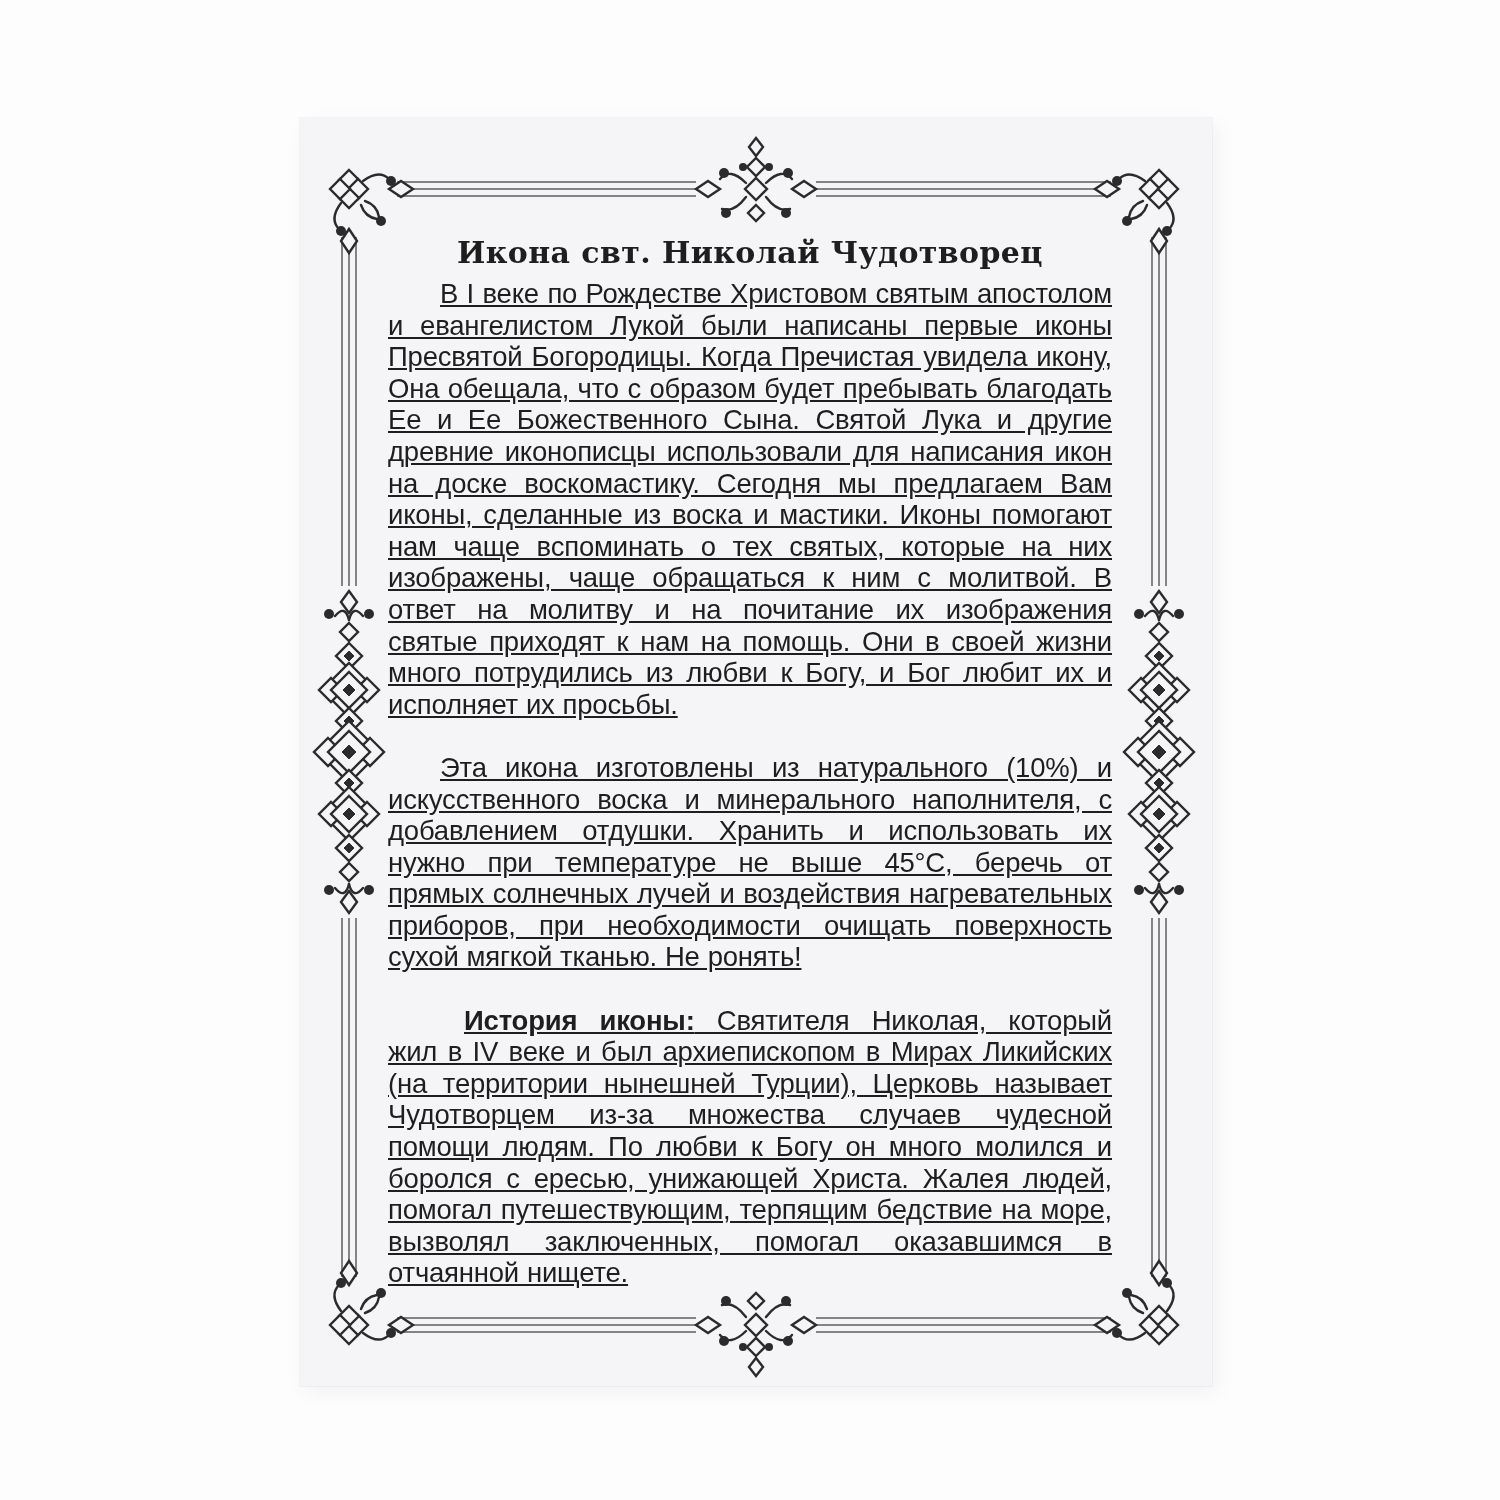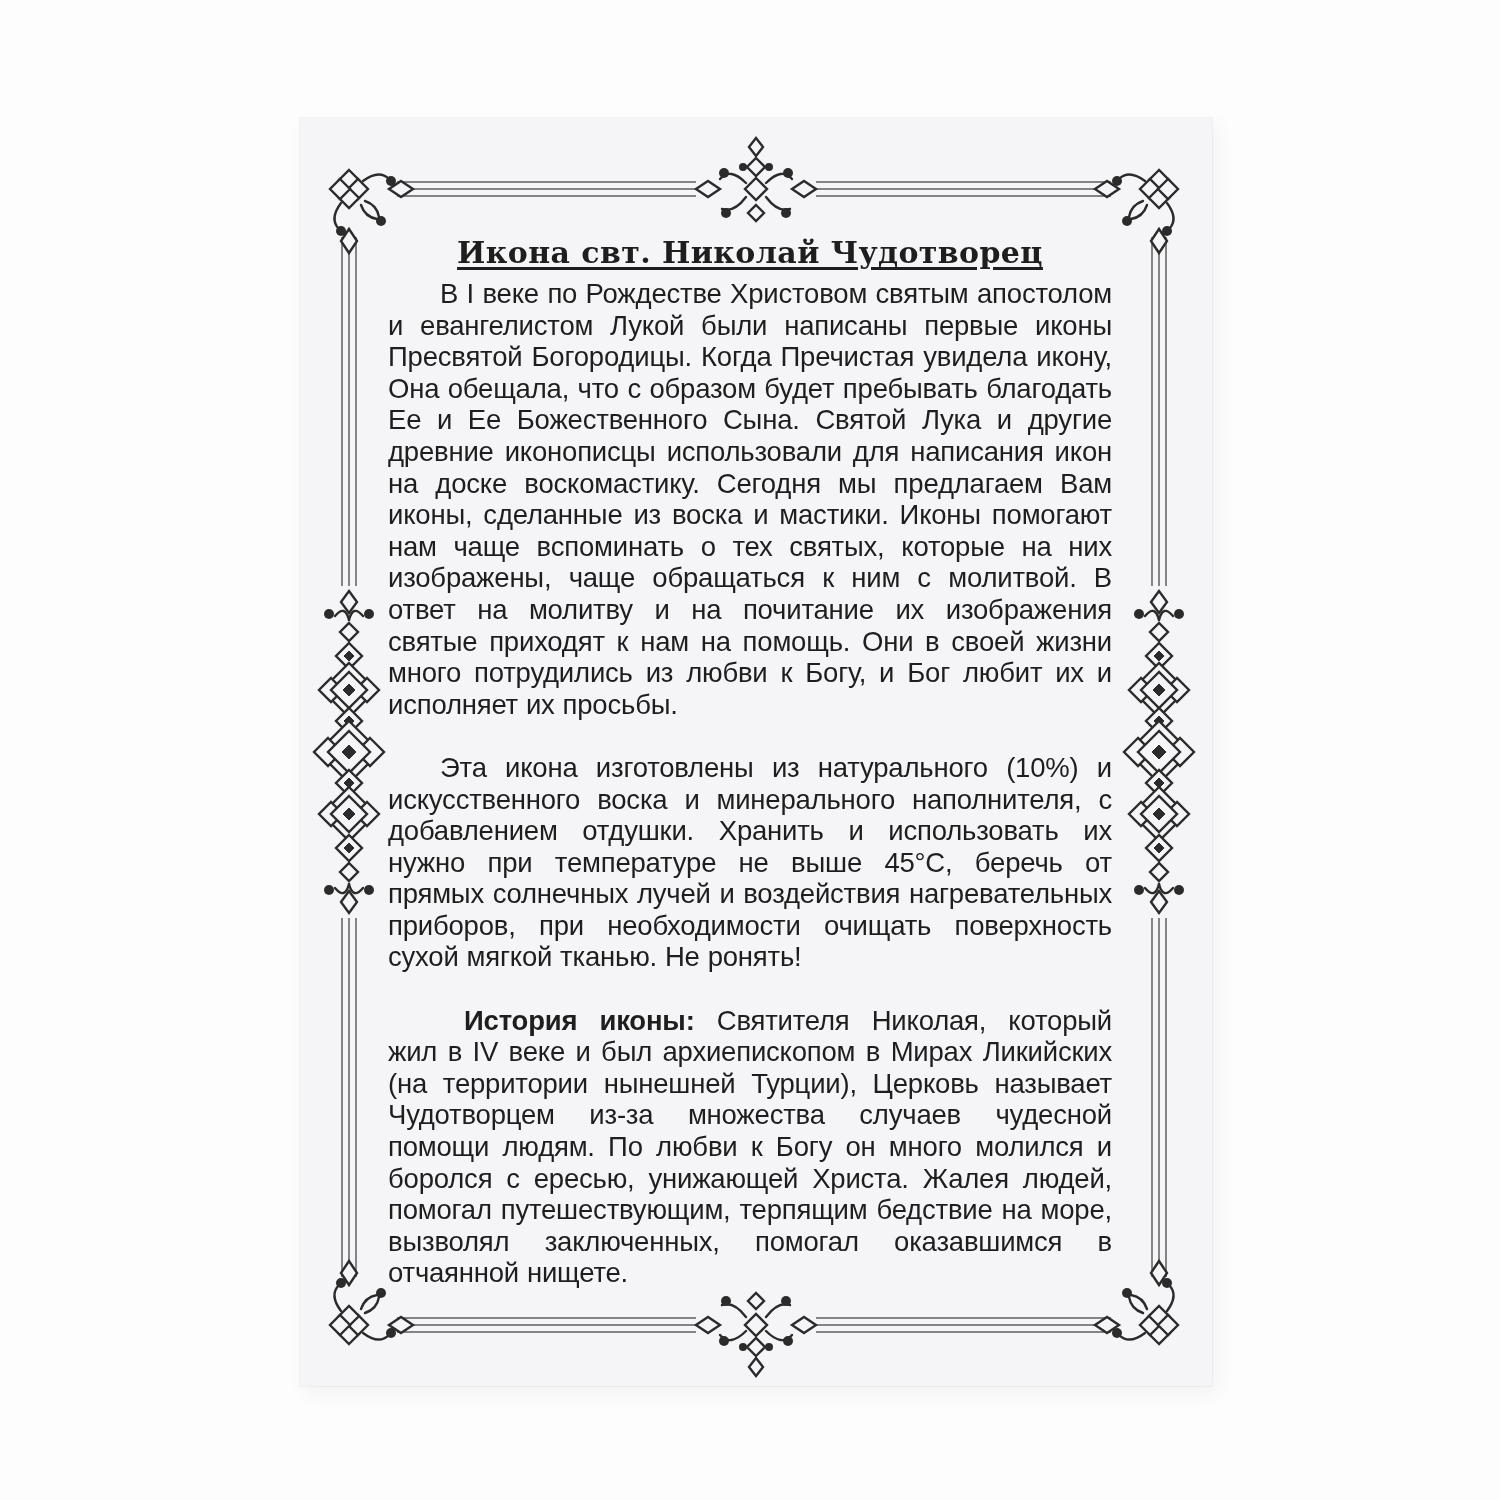--- a/index.html
+++ b/index.html
@@ -27,27 +27,27 @@
   .pdia{fill:var(--paper);stroke:var(--frame);stroke-width:2.4;}
   .fdia{fill:var(--frame);stroke:var(--frame);stroke-width:1;}
   .dot{fill:var(--frame);stroke:none;}
   .content{
     position:absolute;left:88px;top:0;width:724px;color:var(--ink);
   }
   .title{
     font-family:"DejaVu Serif",serif;
     font-size:30px;font-weight:700;line-height:38px;
     text-align:center;letter-spacing:0.4px;
-    text-decoration:underline;text-underline-offset:4px;
+    text-underline-offset:4px;
     margin:116px 0 6px 0;
   }
   .para{
     font-size:27.5px;line-height:31.6px;margin:0 0 31.6px 0;
     text-align:justify;text-indent:52px;
-    letter-spacing:-0.2px;word-spacing:0.5px;
+    letter-spacing:-0.2px;word-spacing:0.5px;text-decoration:underline;
   }
   .para:last-child{margin-bottom:0;}
   .lead{font-weight:700;margin-left:24px;}
 </style>
 </head>
 <body>
 
 <div class="paper">
 
   <svg class="frame" viewBox="0 0 912 1268" width="912" height="1268" aria-hidden="true">

